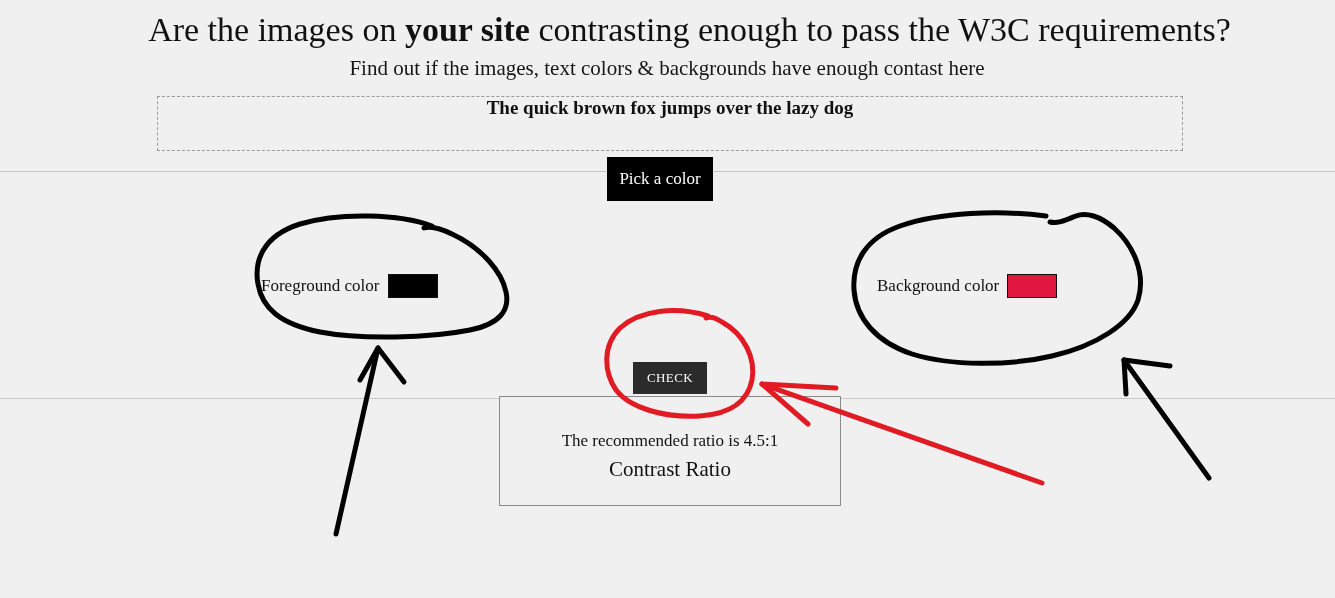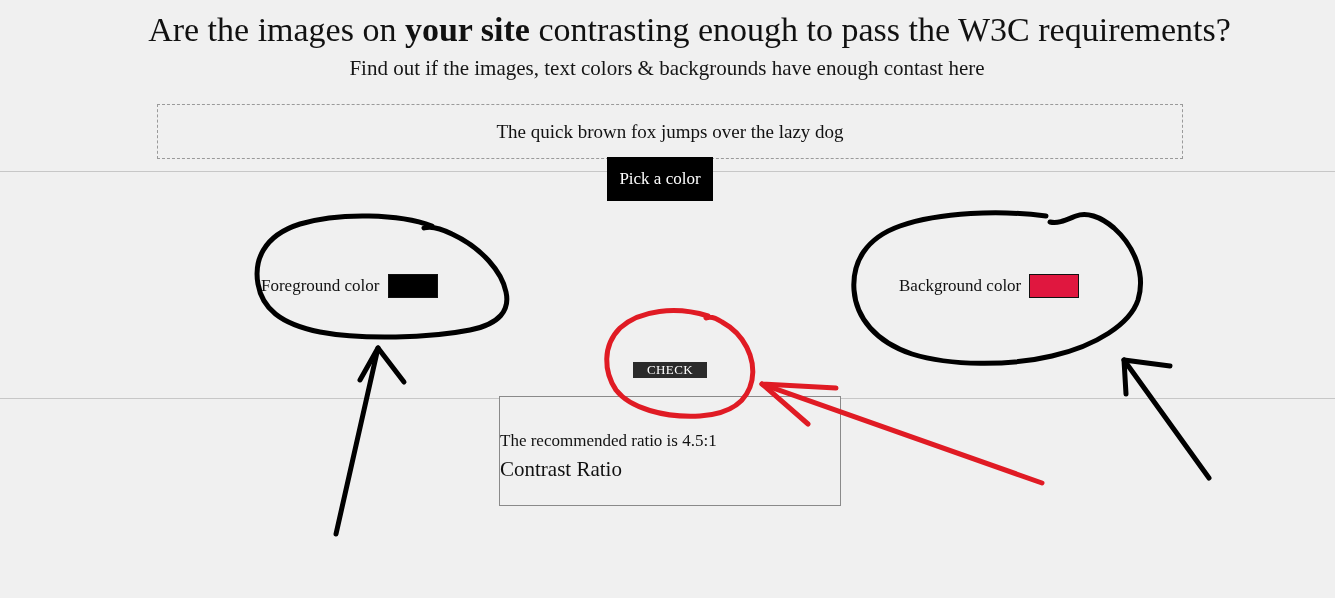--- a/index.html
+++ b/index.html
@@ -43,31 +43,31 @@
     text-align: center;
     font-size: 21px;
     line-height: 28px;
     color: #161616;
   }
 
   
   .sample-box {
     position: absolute;
     left: 157px;
-    top: 104px;
+    top: 96px;
     width: 1026px;
     height: 55px;
     border: 1px dashed #9a9a9a;
     box-sizing: border-box;
     display: flex;
-    align-items: center;
     justify-content: center;
     font-size: 19px;
     color: #111;
     background: #f0f0f0;
+    font-weight: bold;
   }
 
   
   .hr {
     position: absolute;
     left: 0;
     width: 1335px;
     height: 0;
     border-top: 1px solid #c7c7c7;
   }
@@ -94,36 +94,36 @@
   
   .picker {
     position: absolute;
     display: flex;
     align-items: center;
     gap: 8px;
     font-size: 17px;
     color: #111;
   }
   .picker-fg { left: 261px; top: 274px; }
-  .picker-bg { left: 899px; top: 274px; }
+  .picker-bg { left: 877px; top: 274px; }
   .swatch {
     width: 50px;
     height: 24px;
     border: 1px solid #111;
     box-sizing: border-box;
     cursor: pointer;
   }
 
   
   .check-btn {
     position: absolute;
     left: 633px;
     top: 362px;
     width: 74px;
-    height: 16px;
+    height: 32px;
     background: #2b2b2b;
     color: #fff;
     font-size: 13px;
     letter-spacing: .4px;
     display: flex;
     align-items: center;
     justify-content: center;
     box-sizing: border-box;
     cursor: pointer;
   }
@@ -131,21 +131,21 @@
   
   .result-panel {
     position: absolute;
     left: 499px;
     top: 396px;
     width: 342px;
     height: 110px;
     border: 1px solid #8a8a8a;
     box-sizing: border-box;
     background: #f0f0f0;
-    text-align: left;
+    text-align: center;
     padding-top: 33px;
   }
   .result-rec {
     font-size: 17px;
     color: #111;
     line-height: 22px;
   }
   .result-label {
     font-size: 21px;
     color: #111;

